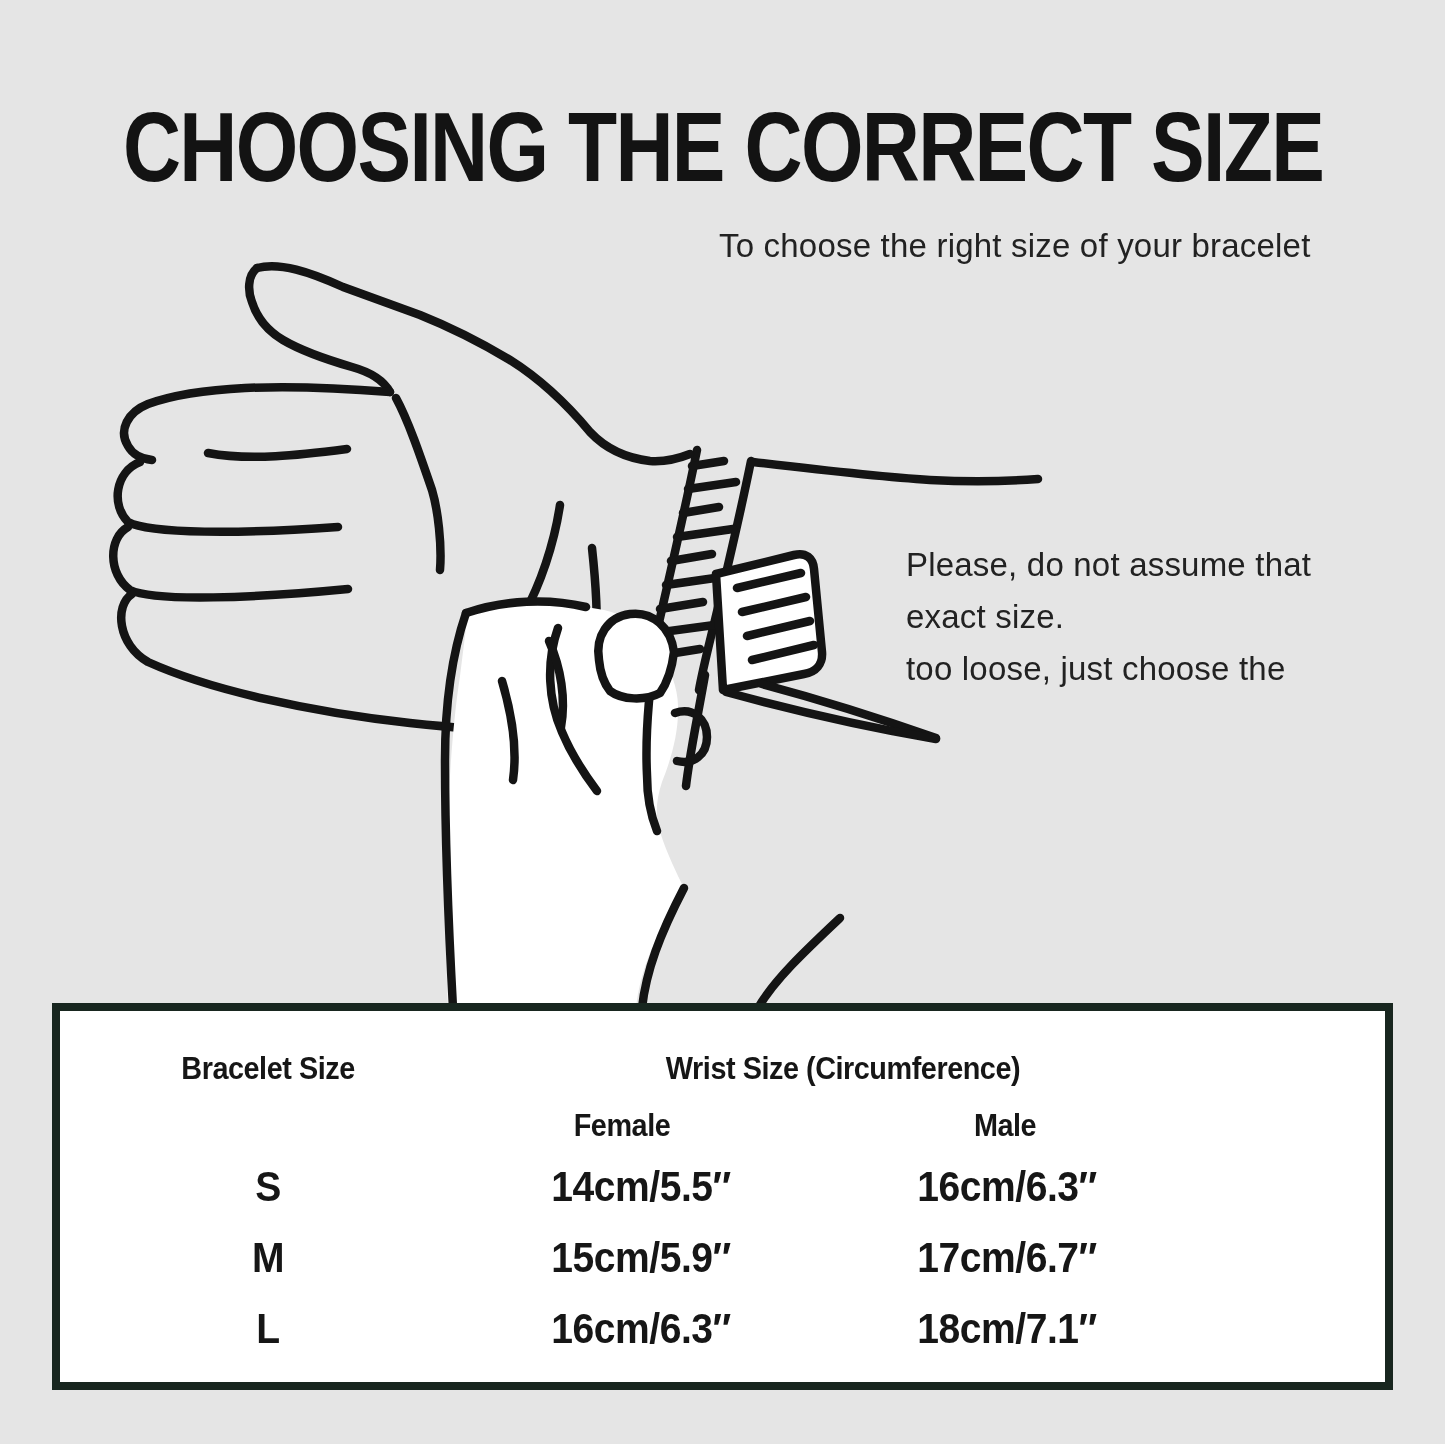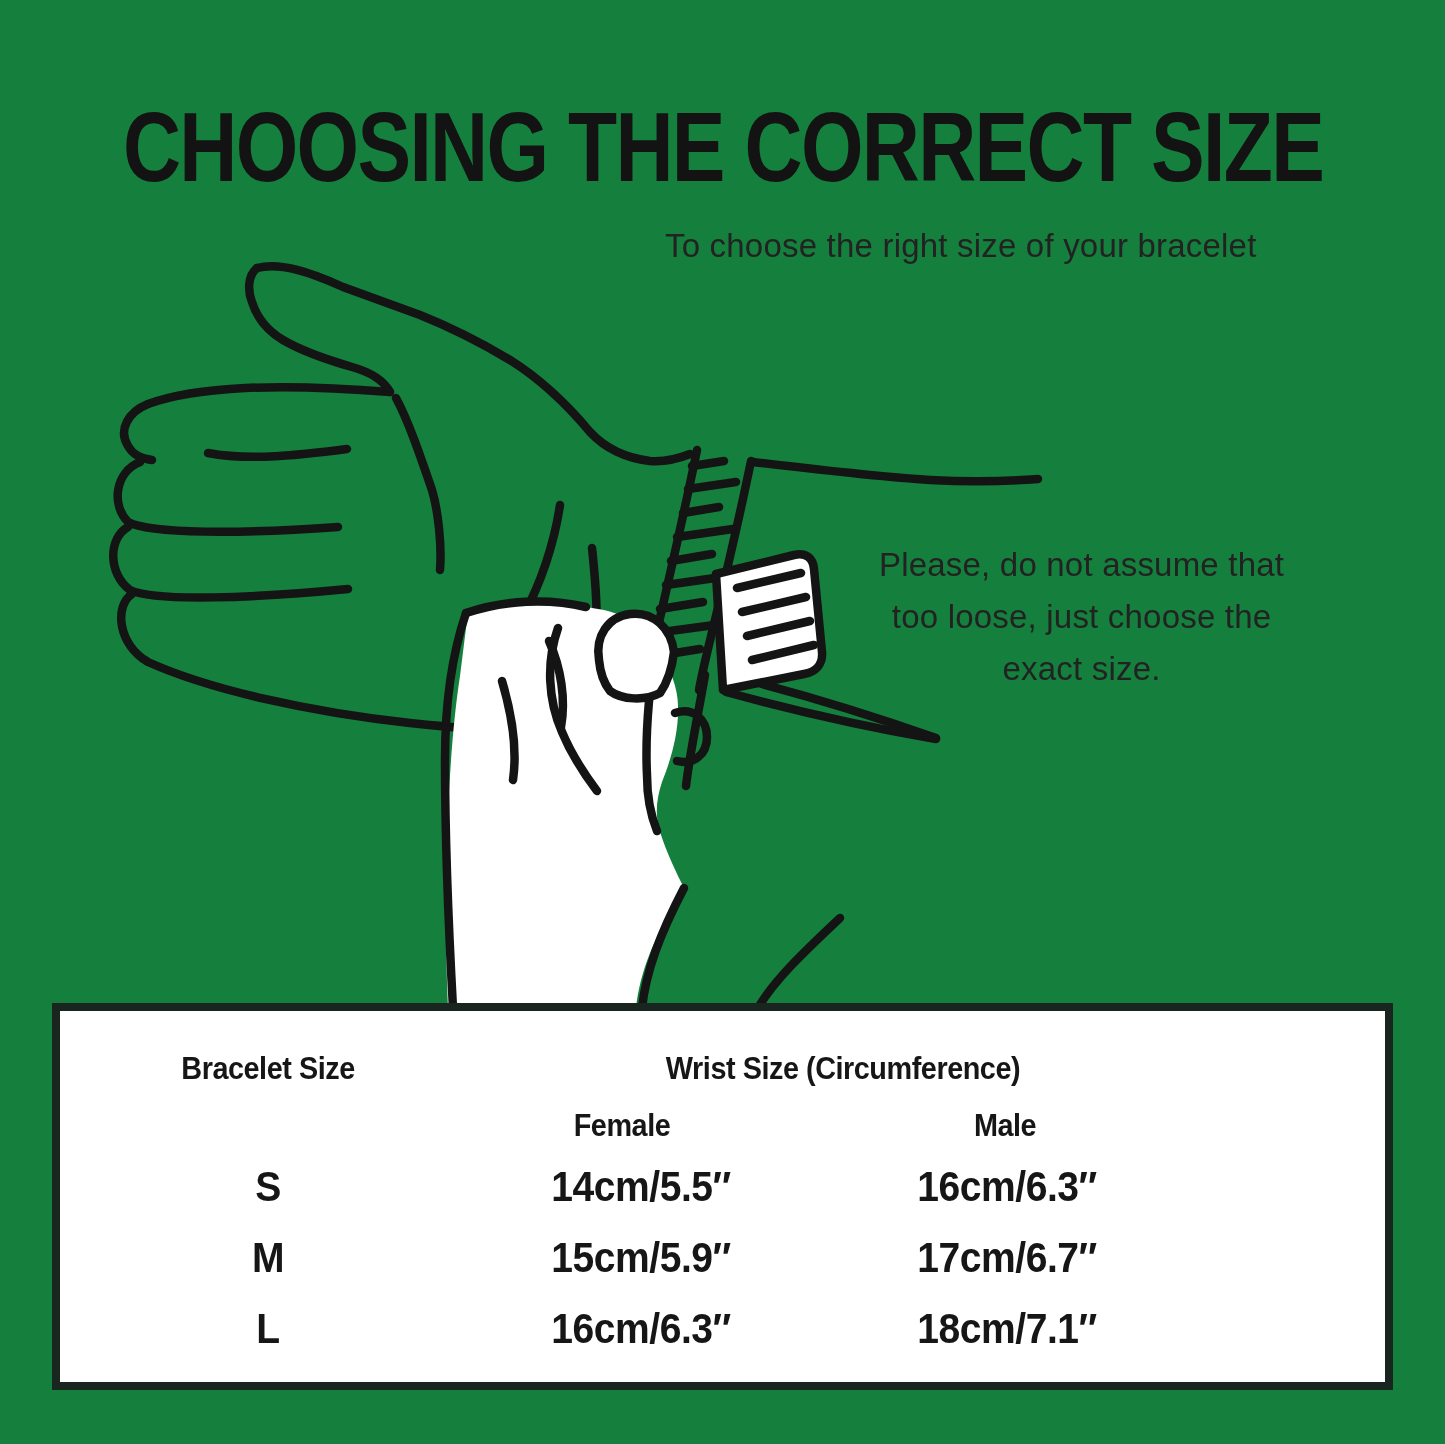--- a/index.html
+++ b/index.html
@@ -1,41 +1,41 @@
 <!DOCTYPE html>
 <html><head>
 <meta charset="utf-8">
 <style>
   html,body{margin:0;padding:0;background:#ffffff;}
   .page{
     position:relative;
     width:1445px;height:1444px;
-    background:#15803d;
+    background:#e5e5e5;
     font-family:"Liberation Sans", sans-serif;
     overflow:hidden;
   }
   .title{
     position:absolute;
     top:98px;left:50%;
     transform:translateX(-50%) scaleX(0.82);
     transform-origin:center;
     font-size:98px;line-height:1;
     font-weight:800;
     letter-spacing:-2px;
     color:#131313;
     white-space:nowrap;
   }
   .para{
     position:absolute;
     font-size:33px;line-height:52px;
     color:#222222;
     letter-spacing:0.2px;
   }
-  .para-intro{left:665px;top:220px;}
-  .para-note{left:879px;top:539px;text-align:center;}
+  .para-intro{left:719px;top:220px;}
+  .para-note{left:906px;top:539px;}
   .illu{position:absolute;left:60px;top:245px;width:1000px;height:780px;}
   .size-table{
     position:absolute;
     left:52px;top:1003px;width:1341px;height:387px;
     border:8px solid #18261f;
     box-sizing:border-box;
     background:#ffffff;
   }
   .tcell{
     position:absolute;
@@ -114,22 +114,22 @@
       </g>
     </g>
   </svg>
 
   <div class="para para-intro">
     <div>To choose the right size of your bracelet</div>
   </div>
 
   <div class="para para-note">
     <div>Please, do not assume that</div>
+    <div>exact size.</div>
     <div>too loose, just choose the</div>
-    <div>exact size.</div>
   </div>
 
   <div class="size-table"></div>
 
   <div class="tcell thead" style="left:268px;top:1051px;">Bracelet Size</div>
   <div class="tcell thead" style="left:843px;top:1051px;">Wrist Size (Circumference)</div>
   <div class="tcell thead" style="left:622px;top:1108px;">Female</div>
   <div class="tcell thead" style="left:1005px;top:1108px;">Male</div>
 
   <div class="tcell tval" style="left:268px;top:1164px;">S</div>

